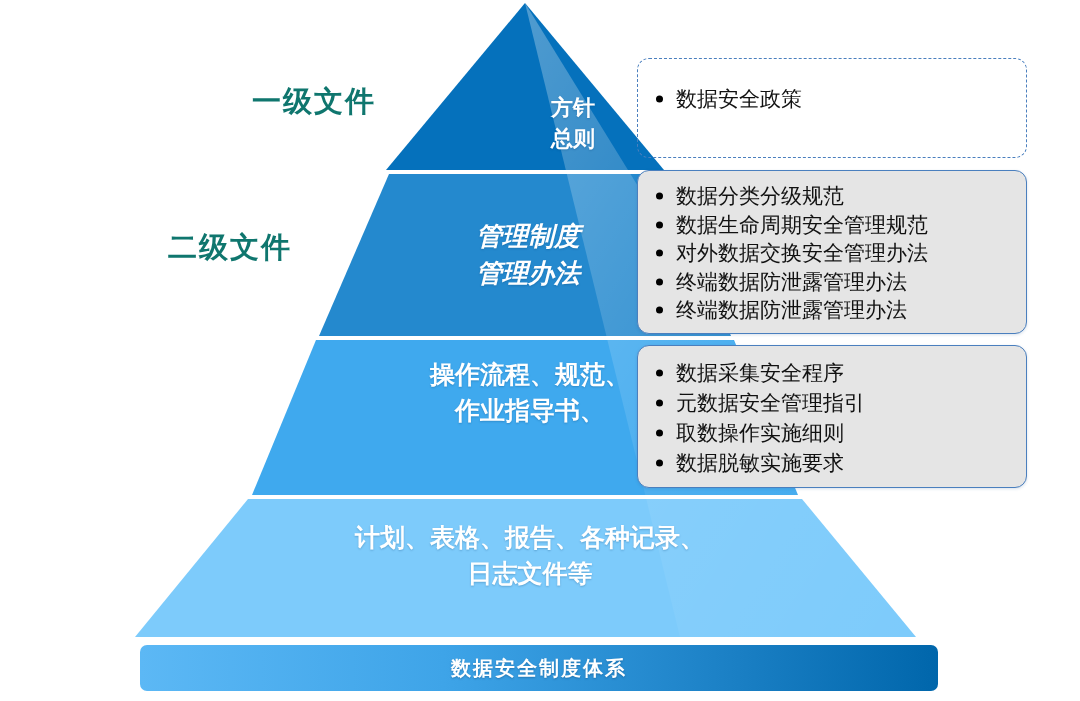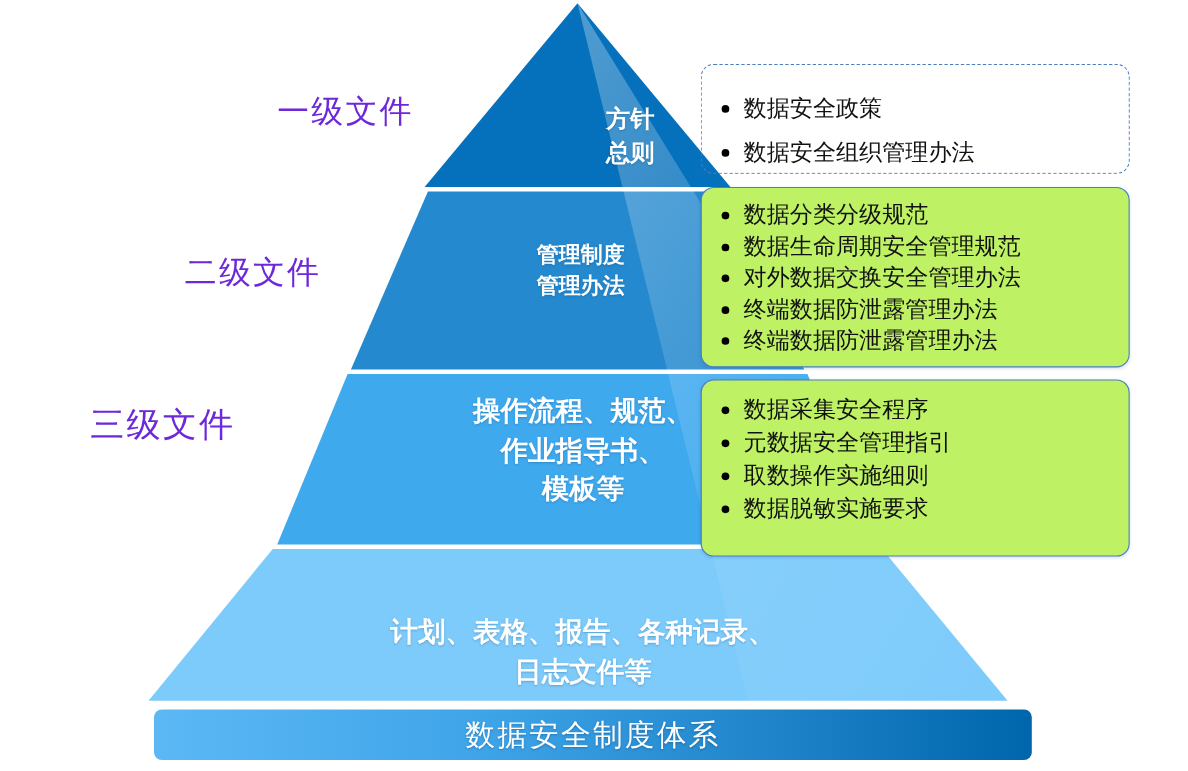--- a/index.html
+++ b/index.html
@@ -14,22 +14,22 @@
     position: relative;
     width: 1080px;
     height: 701px;
     background: #ffffff;
     overflow: hidden;
   }
 
   
   .tier-label {
     position: absolute;
-    font-weight: normal;
-    color: #6d28d9;
+    font-weight: bold;
+    color: #0f766e;
     letter-spacing: 2px;
     white-space: nowrap;
   }
   #tier-label-0 { left: 252px; top:  82px; font-size: 29px; }
   #tier-label-1 { left: 168px; top: 228px; font-size: 29px; }
   #tier-label-2 { left:  82px; top: 365px; font-size: 31px; }
 
   
   #pyramid-svg {
     position: absolute;
@@ -42,43 +42,43 @@
   .tier-text {
     position: absolute;
     color: #ffffff;
     font-weight: bold;
     text-align: center;
     line-height: 1.42;
     white-space: nowrap;
     text-shadow: 0 1px 2px rgba(0,60,110,.28);
   }
   #tier-text-0 { left: 455px; top:  92px; width: 140px; font-size: 22px; text-align: right; }
-  #tier-text-1 { left: 448px; top: 218px; width: 160px; font-size: 20px; }
+  #tier-text-1 { left: 448px; top: 218px; width: 160px; font-size: 26px; font-style: italic; }
   #tier-text-2 { left: 410px; top: 357px; width: 240px; font-size: 25px; font-family: Liberation Serif, serif; }
-  #tier-text-3 { left: 300px; top: 558px; width: 460px; font-size: 25px; }
+  #tier-text-3 { left: 300px; top: 520px; width: 460px; font-size: 25px; }
 
   
   .callout {
     position: absolute;
-    background: #bef264;
+    background: #e5e5e5;
     border-radius: 12px;
     box-sizing: border-box;
     padding: 10px 18px 10px 14px;
   }
   .callout.solid {
     border: 1.6px solid #4a7fbe;
     box-shadow: 0 1px 3px rgba(40,90,150,.18);
   }
   .callout.dashed {
     border: 1.6px dashed #4a7fbe;
     background: transparent;
   }
   #callout-0 { left: 637px; top:  58px; width: 390px; height: 100px; padding-top: 20px; }
   #callout-1 { left: 637px; top: 170px; width: 390px; height: 164px; padding-top: 11px; }
-  #callout-2 { left: 637px; top: 345px; width: 390px; height: 161px; padding-top: 12px; }
+  #callout-2 { left: 637px; top: 345px; width: 390px; height: 143px; padding-top: 12px; }
 
   .callout ul {
     list-style: none;
     margin: 0;
     padding: 0;
   }
   .callout li {
     position: relative;
     padding-left: 24px;
     color: #111111;
@@ -107,22 +107,22 @@
     width: 798px;
     height: 46px;
     border-radius: 7px;
     background: linear-gradient(to right, #5cb8f5 0%, #3ea4e8 38%, #1a7fc4 75%, #0066ab 100%);
     display: flex;
     align-items: center;
     justify-content: center;
   }
   #bottom-banner-text {
     color: #ffffff;
-    font-size: 27px;
-    font-weight: normal;
+    font-size: 20px;
+    font-weight: bold;
     letter-spacing: 2px;
     text-shadow: 0 1px 2px rgba(0,50,95,.35);
   }
 </style>
 </head>
 <body>
 
 <div id="stage">
 
   <svg id="pyramid-svg" viewBox="0 0 1080 701">
@@ -140,47 +140,44 @@
 
     <polygon points="389,174 661,174 731,336 319,336" fill="#2489CE"></polygon>
 
     <polygon points="525,3 386,170 664,170" fill="#0571BC"></polygon>
 
     <polygon points="525,3 916,637 680,637 525,3" fill="url(#shine)"></polygon>
   </svg>
 
   <div class="tier-label" id="tier-label-0">一级文件</div>
   <div class="tier-label" id="tier-label-1">二级文件</div>
-  <div class="tier-label" id="tier-label-2">三级文件</div>
 
   <div class="tier-text" id="tier-text-0">
     <div>方针</div>
     <div>总则</div>
   </div>
 
   <div class="tier-text" id="tier-text-1">
     <div>管理制度</div>
     <div>管理办法</div>
   </div>
 
   <div class="tier-text" id="tier-text-2">
     <div>操作流程、规范、</div>
     <div>作业指导书、</div>
-    <div>模板等</div>
   </div>
 
   <div class="tier-text" id="tier-text-3">
     <div>计划、表格、报告、各种记录、</div>
     <div>日志文件等</div>
   </div>
 
   <div class="callout dashed" id="callout-0">
     <ul>
       <li>数据安全政策</li>
-      <li>数据安全组织管理办法</li>
     </ul>
   </div>
 
   <div class="callout solid" id="callout-1">
     <ul>
       <li>数据分类分级规范</li>
       <li>数据生命周期安全管理规范</li>
       <li>对外数据交换安全管理办法</li>
       <li>终端数据防泄露管理办法</li>
       <li>终端数据防泄露管理办法</li>

